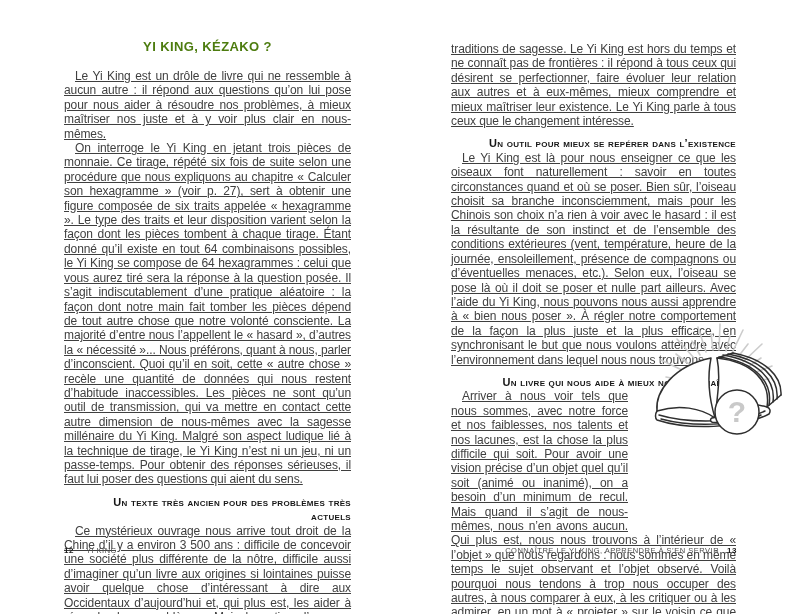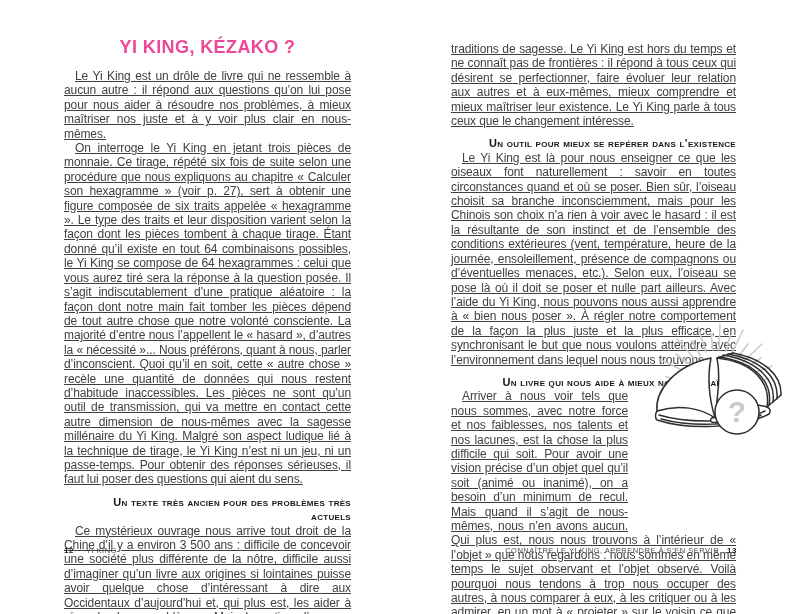--- a/index.html
+++ b/index.html
@@ -15,26 +15,26 @@
   .page {
     position: absolute;
     top: 38px;
     width: 287px;
   }
   .page-left  { left: 64px; }
   .page-right { left: 451px; top: 42px; width: 285px; }
 
   h1.chapter-title {
     margin: 0 0 13px 0;
-    font-size: 18px;
+    font-size: 13px;
     line-height: 18px;
     font-weight: 700;
     letter-spacing: 0.4px;
     text-align: center;
-    color: #ec4899;
+    color: #4d7c0f;
   }
   h2.section-heading {
     margin: 8px 0 0 0;
     font-size: 11px;
     line-height: 14.4px;
     font-weight: 700;
     font-variant: small-caps;
     letter-spacing: 0.3px;
     text-indent: 13px;
     color: #161616;

